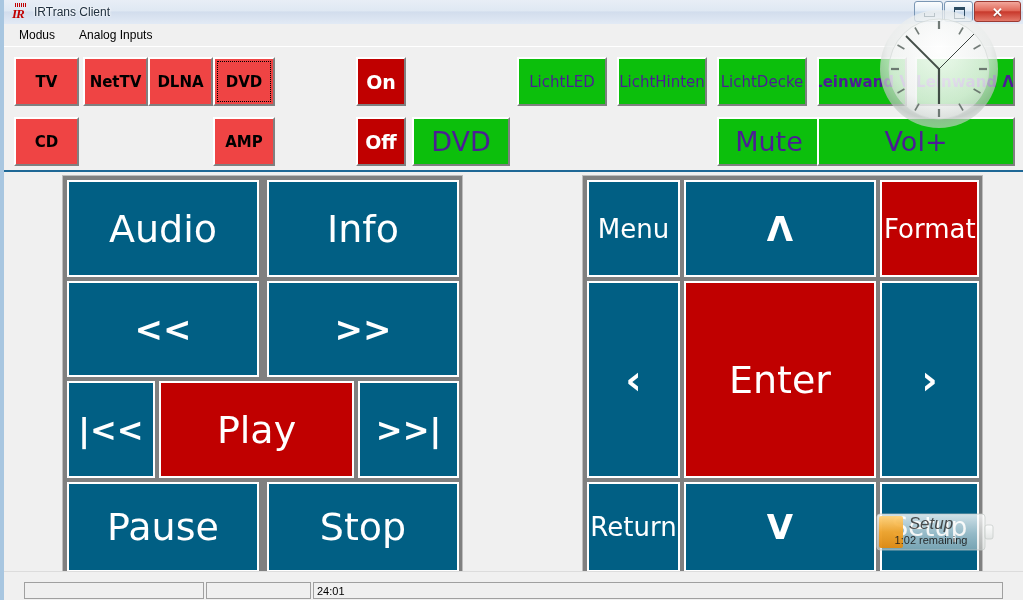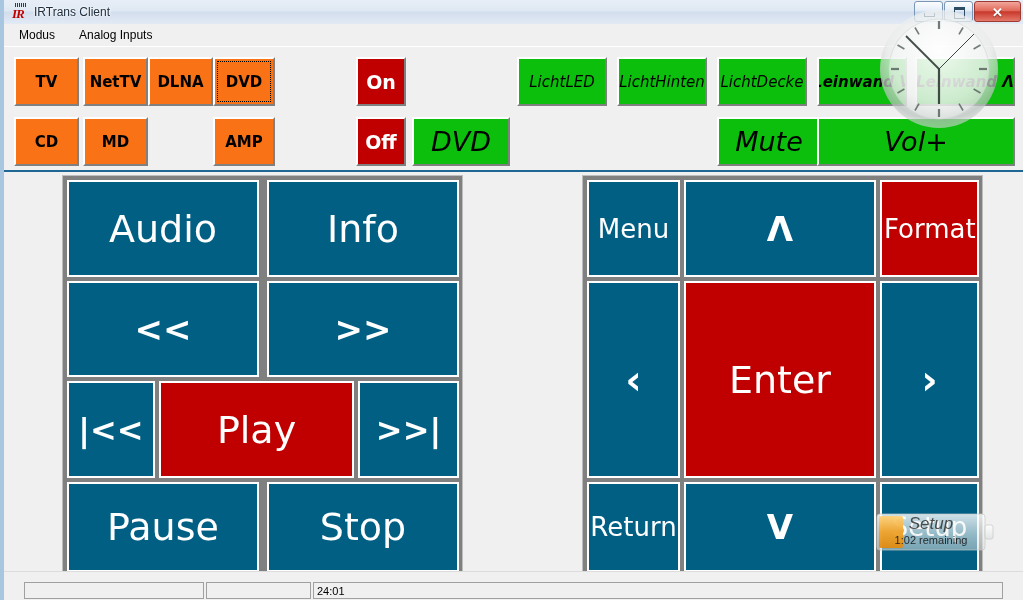--- a/index.html
+++ b/index.html
@@ -79,23 +79,23 @@
   .btn{
     position:absolute;box-sizing:border-box;
     border-top:2px solid #ffffff;
     border-left:2px solid #ffffff;
     border-right:2px solid #808080;
     border-bottom:2px solid #808080;
     display:flex;align-items:center;justify-content:center;
     cursor:default;overflow:hidden;white-space:nowrap;
     font-family:"DejaVu Sans",sans-serif;
   }
-  .btn.amber{background:#f97316;color:#000;font-weight:bold;}
+  .btn.amber{background:#ef4444;color:#000;font-weight:bold;}
   .btn.red{background:#c00000;color:#ffffff;font-weight:bold;}
-  .btn.green{background:#0cbf0c;color:#000000;font-style:italic;}
+  .btn.green{background:#0cbf0c;color:#4c1d95;}
   .btn.focus{
     outline:none;
   }
   .btn.focus::after{
     content:"";position:absolute;left:2px;top:2px;right:2px;bottom:2px;
     border:1px dotted #000;pointer-events:none;
   }
 
   
   #sep{
@@ -186,23 +186,20 @@
     </div>
     <div class="btn amber" style="left:144px;top:10px;width:65px;height:49px;font-size:15px;">
       <span>DLNA</span>
     </div>
     <div class="btn amber focus" style="left:209px;top:10px;width:62px;height:49px;font-size:15px;">
       <span>DVD</span>
     </div>
 
     <div class="btn amber" style="left:10px;top:70px;width:65px;height:49px;font-size:15px;">
       <span>CD</span>
-    </div>
-    <div class="btn amber" style="left:79px;top:70px;width:65px;height:49px;font-size:15px;">
-      <span>MD</span>
     </div>
     <div class="btn amber" style="left:209px;top:70px;width:62px;height:49px;font-size:15px;">
       <span>AMP</span>
     </div>
 
     <div class="btn red" style="left:352px;top:10px;width:50px;height:49px;font-size:19px;">
       <span>On</span>
     </div>
     <div class="btn red" style="left:352px;top:70px;width:50px;height:49px;font-size:19px;">
       <span>Off</span>

